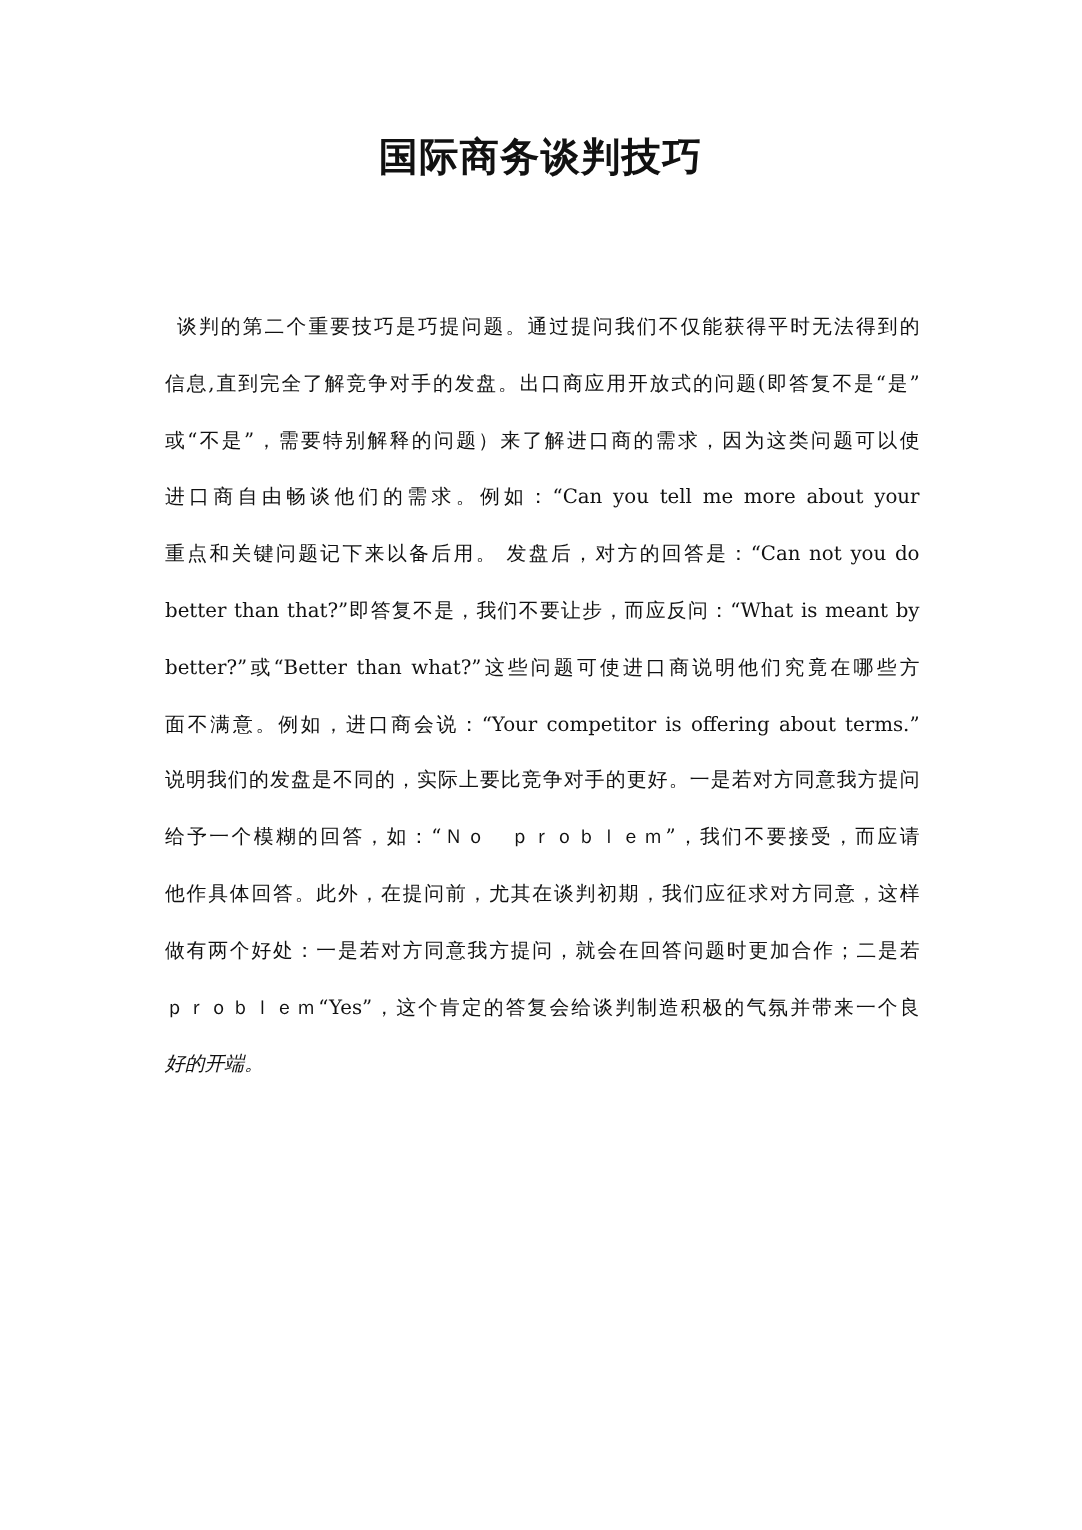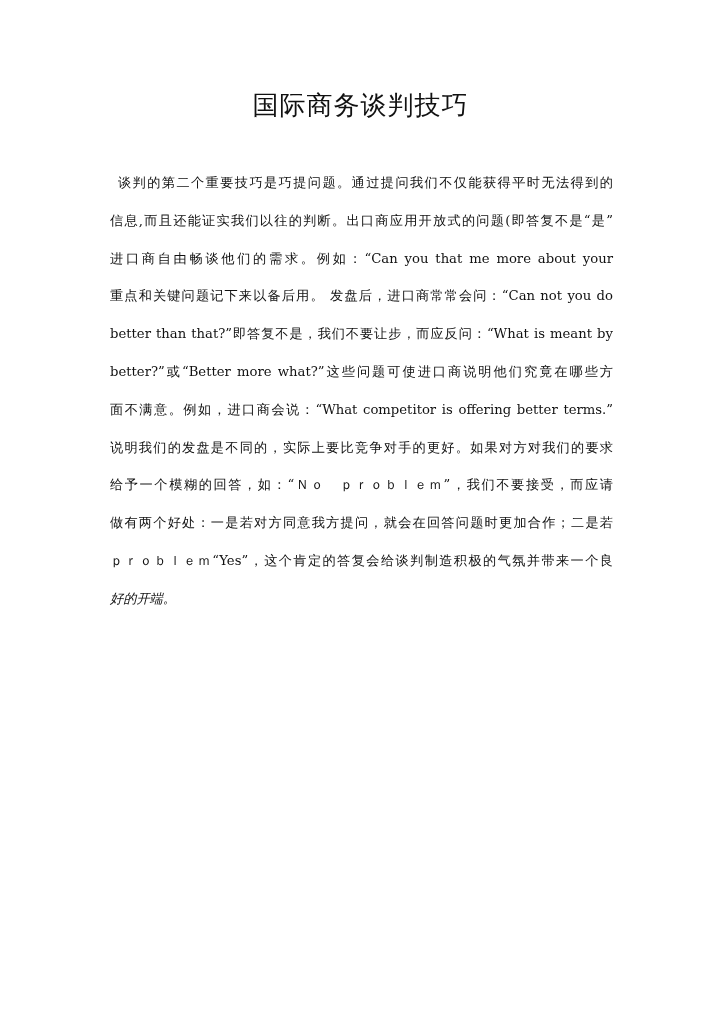--- a/index.html
+++ b/index.html
@@ -4,34 +4,36 @@
 <style>
   html, body { margin: 0; padding: 0; background: #ffffff; }
   body { width: 721px; height: 1020px; position: relative; overflow: hidden;
          font-family: "DejaVu Serif", "Liberation Serif", serif; color: #111; }
   .title { position: absolute; top: 86px; left: 0; width: 721px; text-align: center;
            font-size: 26px; letter-spacing: 1px; line-height: 38px; }
   .body-text { position: absolute; left: 110px; width: 503px; top: 168px; }
   .line { height: 37.8px; line-height: 30px; font-size: 13.2px; white-space: nowrap;
           text-align: justify; text-align-last: justify; }
   .line.last { text-align-last: left; font-style: italic; }
-  .line.first { padding-left: 8px; }
+  .line.first { padding-left: 8px; margin-top: 36px; }
 </style>
 </head>
 <body>
 
 <div>
-  <h1 class="title" style="margin:0;font-weight:normal;">国际商务谈判技巧</h1>
+  <h1 class="title" style="margin:0;font-weight:bold;">国际商务谈判技巧</h1>
   <div class="body-text">
     <div class="line first">谈判的第二个重要技巧是巧提问题。通过提问我们不仅能获得平时无法得到的</div>
-    <div class="line">信息,而且还能证实我们以往的判断。出口商应用开放式的问题(即答复不是“是”</div>
-    <div class="line">进口商自由畅谈他们的需求。例如：“Can you that me more about your</div>
-    <div class="line">重点和关键问题记下来以备后用。 发盘后，进口商常常会问：“Can not you do</div>
+    <div class="line">信息,直到完全了解竞争对手的发盘。出口商应用开放式的问题(即答复不是“是”</div>
+    <div class="line">或“不是”，需要特别解释的问题）来了解进口商的需求，因为这类问题可以使</div>
+    <div class="line">进口商自由畅谈他们的需求。例如：“Can you tell me more about your</div>
+    <div class="line">重点和关键问题记下来以备后用。 发盘后，对方的回答是：“Can not you do</div>
     <div class="line">better than that?”即答复不是，我们不要让步，而应反问：“What is meant by</div>
-    <div class="line">better?”或“Better more what?”这些问题可使进口商说明他们究竟在哪些方</div>
-    <div class="line">面不满意。例如，进口商会说：“What competitor is offering better terms.”</div>
-    <div class="line">说明我们的发盘是不同的，实际上要比竞争对手的更好。如果对方对我们的要求</div>
+    <div class="line">better?”或“Better than what?”这些问题可使进口商说明他们究竟在哪些方</div>
+    <div class="line">面不满意。例如，进口商会说：“Your competitor is offering about terms.”</div>
+    <div class="line">说明我们的发盘是不同的，实际上要比竞争对手的更好。一是若对方同意我方提问</div>
     <div class="line">给予一个模糊的回答，如：“Ｎｏ　ｐｒｏｂｌｅｍ”，我们不要接受，而应请</div>
+    <div class="line">他作具体回答。此外，在提问前，尤其在谈判初期，我们应征求对方同意，这样</div>
     <div class="line">做有两个好处：一是若对方同意我方提问，就会在回答问题时更加合作；二是若</div>
     <div class="line">ｐｒｏｂｌｅｍ“Yes”，这个肯定的答复会给谈判制造积极的气氛并带来一个良</div>
     <div class="line last">好的开端。</div>
   </div>
 </div>
 
 </body></html>

